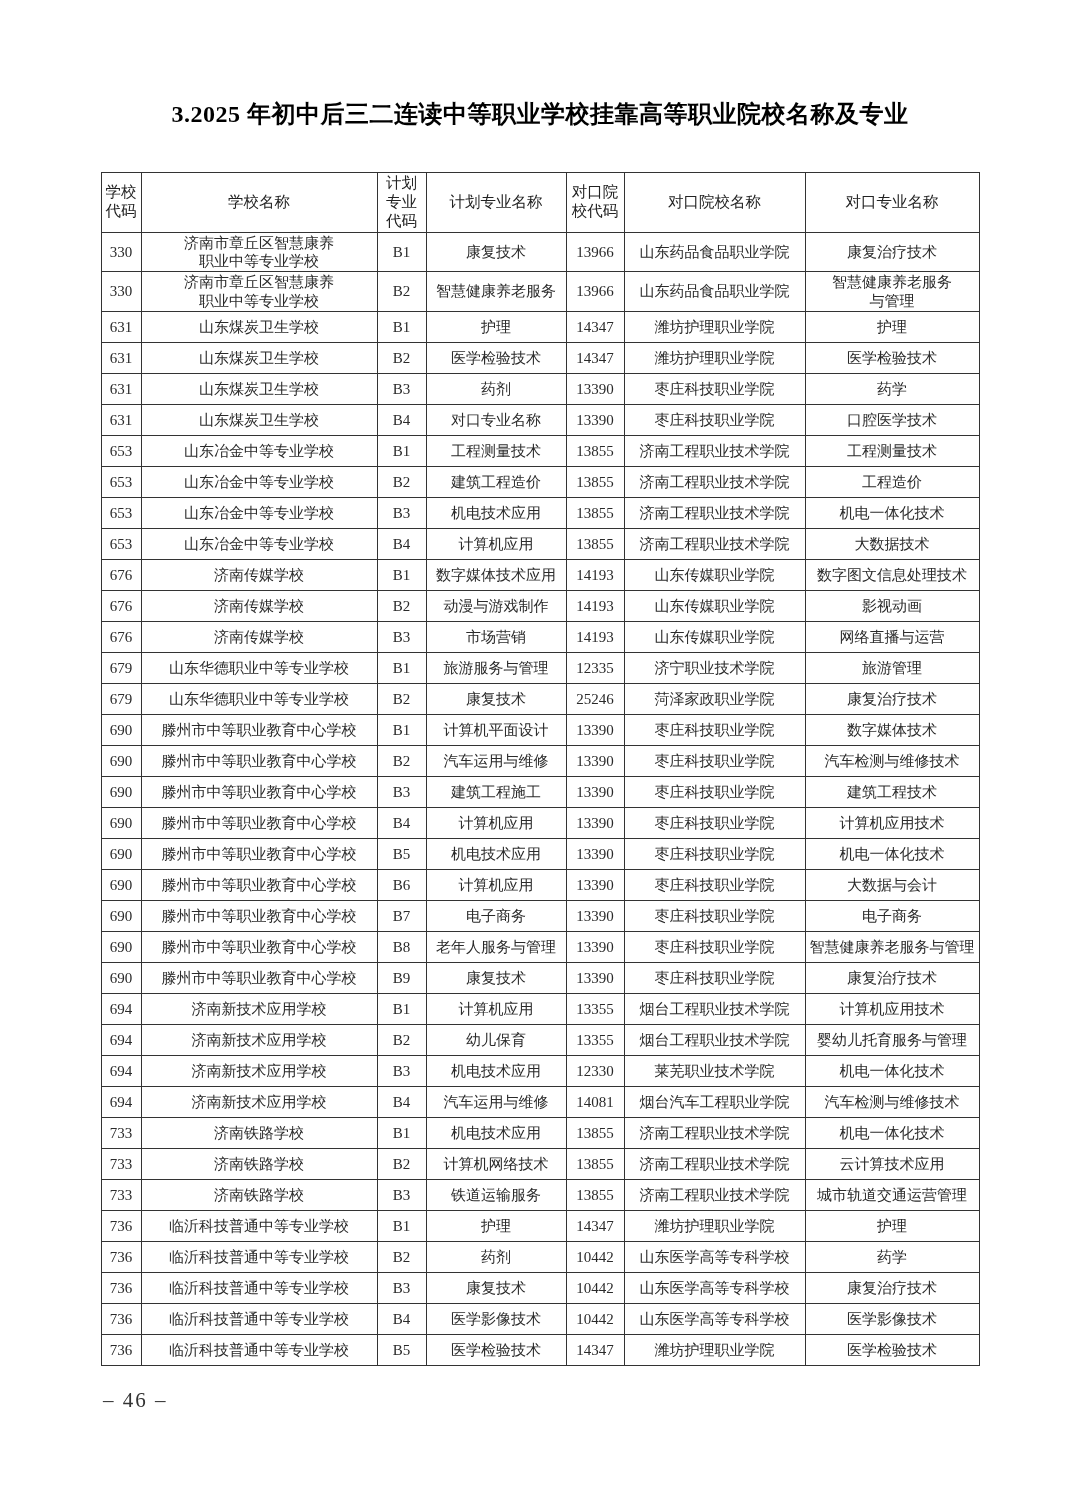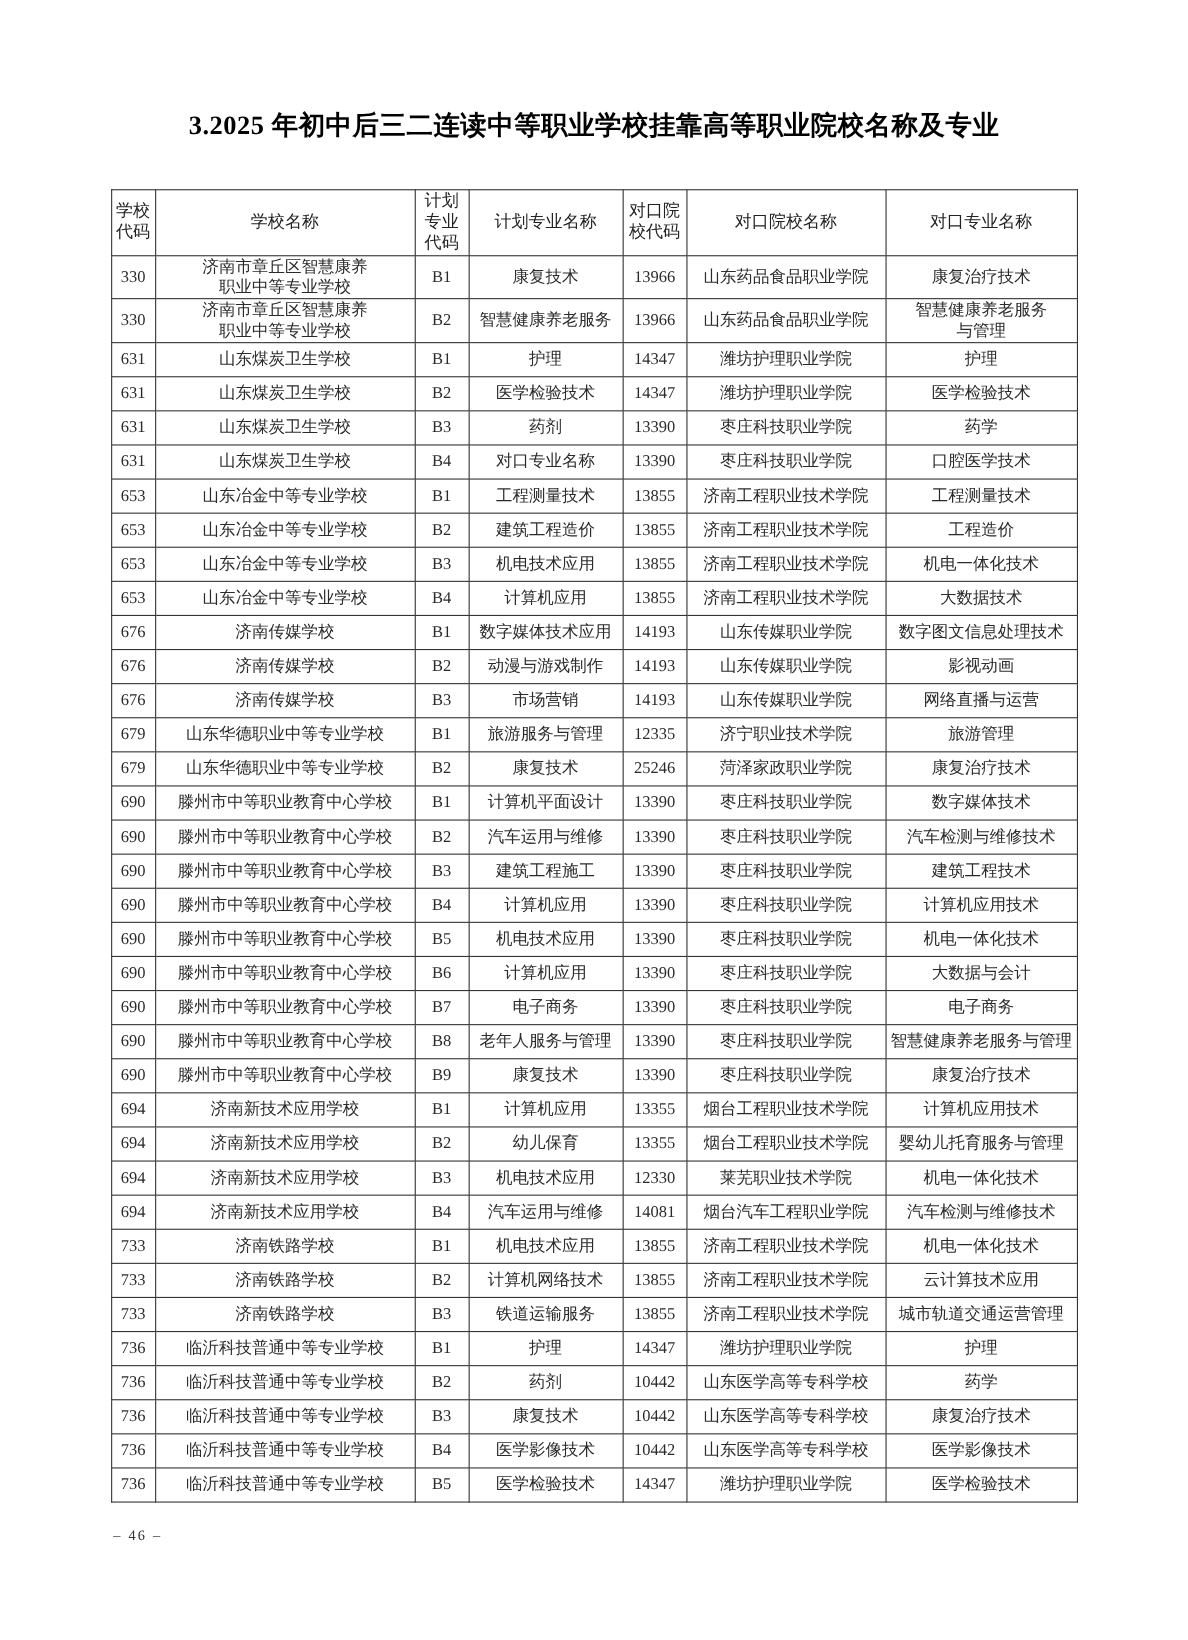--- a/index.html
+++ b/index.html
@@ -63,21 +63,21 @@
   table.schools td {
     font-size: 15px;
     line-height: 1.22;
     height: 28px;
     color: #2a2a2a;
   }
   .page-number {
     position: absolute;
     left: 103px;
     top: 1388px;
-    font-size: 13px;
+    font-size: 21px;
     letter-spacing: 2px;
     color: #333333;
   }
 </style>
 </head>
 <body>
 
 <div class="page">
 
   <h1 class="doc-title">3.2025 年初中后三二连读中等职业学校挂靠高等职业院校名称及专业</h1>

